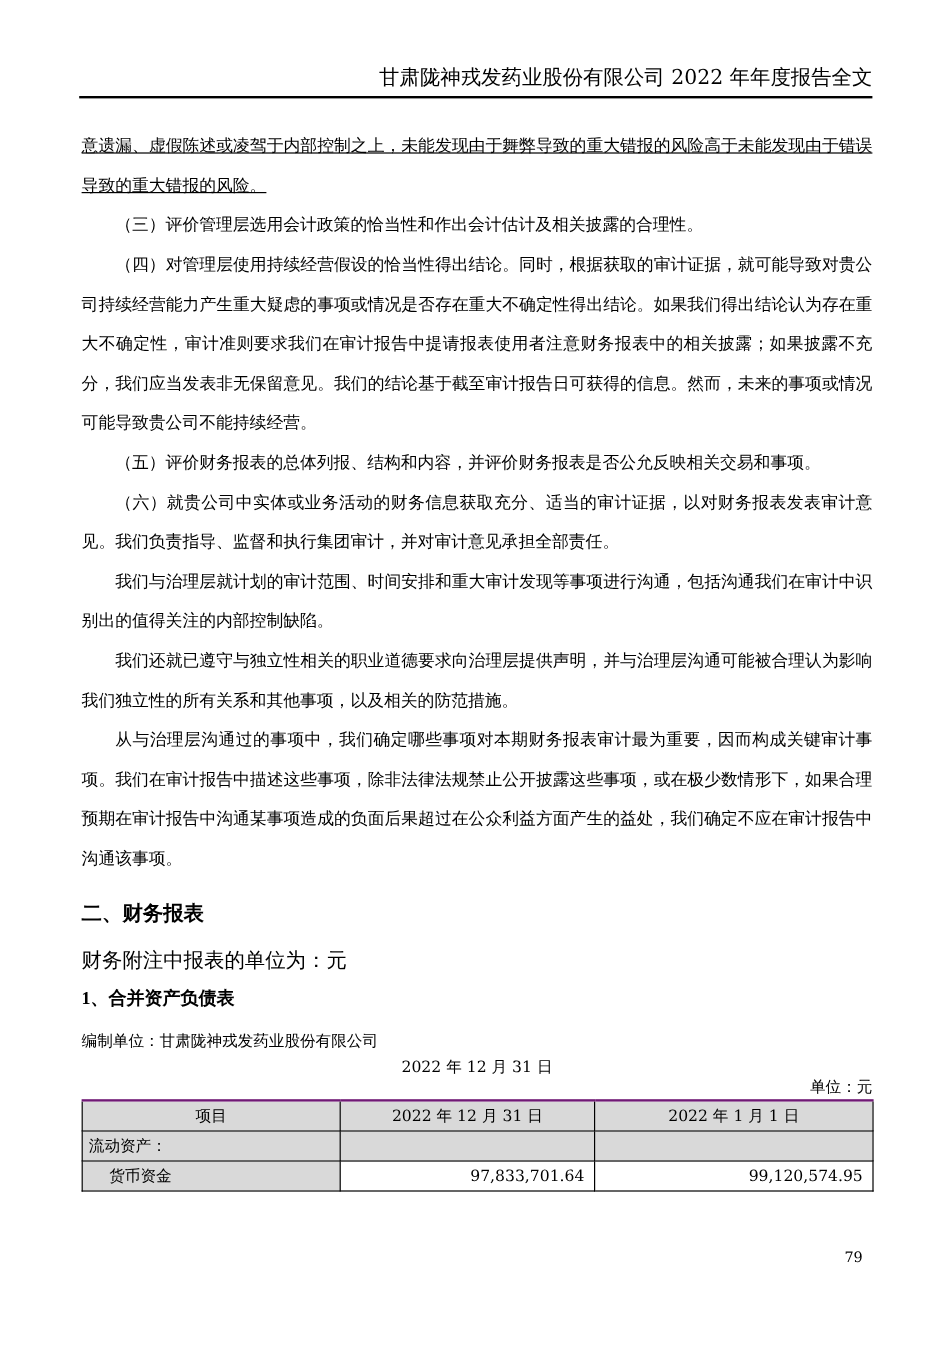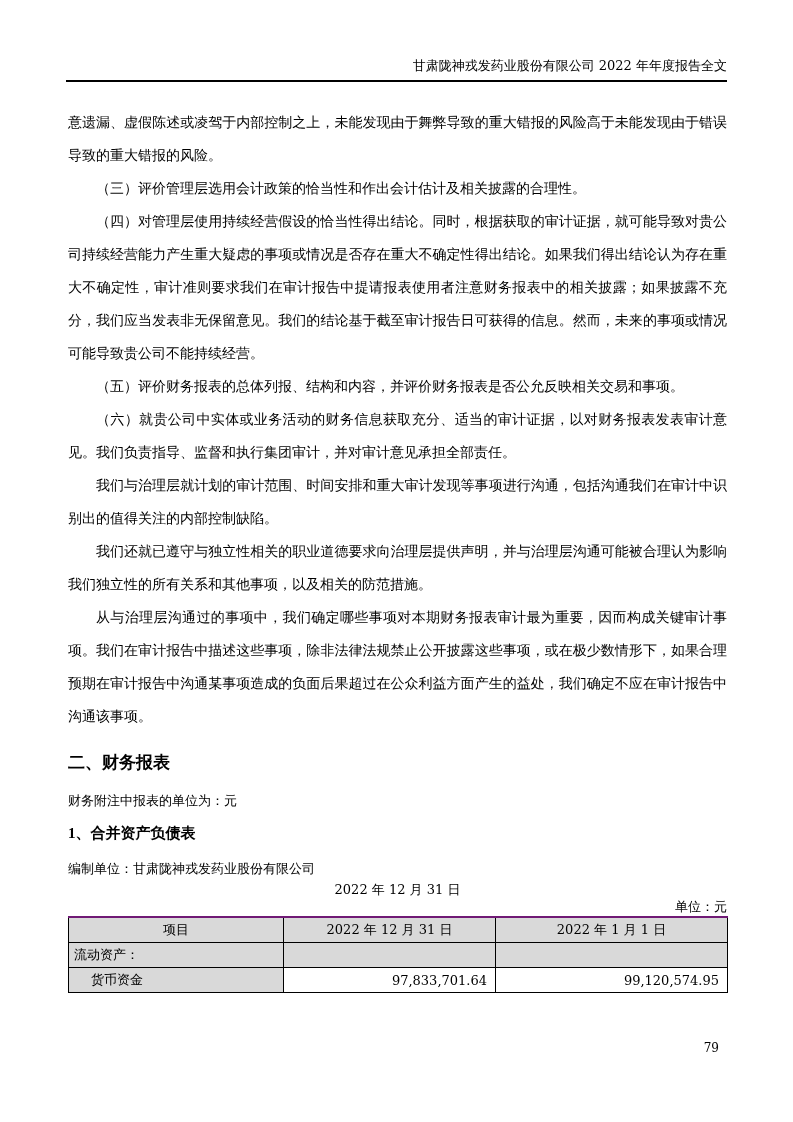--- a/index.html
+++ b/index.html
@@ -11,49 +11,49 @@
     color: #000000;
     font-family: "DejaVu Serif", "Liberation Serif", serif;
     overflow: hidden;
   }
   .doc-header {
     position: absolute;
     top: 57px;
     left: 66px;
     width: 661px;
     text-align: right;
-    font-size: 13px;
+    font-size: 17px;
     line-height: 17px;
     padding-bottom: 6px;
     border-bottom: 2px solid #000000;
   }
   .content {
     position: absolute;
     top: 106px;
     left: 68px;
     width: 659px;
   }
   .body-para {
     margin: 0;
     font-size: 14px;
     line-height: 33px;
     text-align: justify;
     text-indent: 2em;
   }
-  .body-para.no-indent { text-indent: 0; }
+  .body-para.no-indent { text-indent: 0; text-decoration: underline; }
   .section-heading {
     margin: 17px 0 0 0;
     font-size: 17px;
     font-weight: bold;
     line-height: 25px;
     font-family: "DejaVu Sans", "Liberation Sans", sans-serif;
   }
   .unit-note {
     margin: 17px 0 0 0;
-    font-size: 13px;
+    font-size: 17px;
     line-height: 18px;
   }
   .subsection-heading {
     margin: 12px 0 0 0;
     font-size: 15px;
     font-weight: bold;
     line-height: 22px;
     font-family: Liberation Serif, serif;
   }
   .prepared-by {

